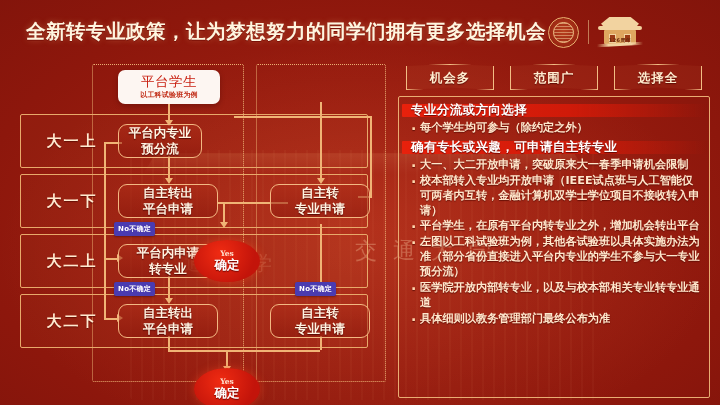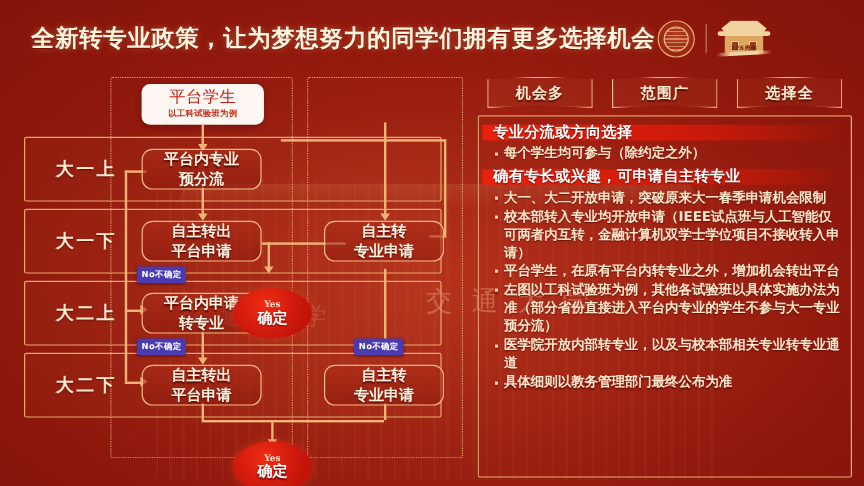--- a/index.html
+++ b/index.html
@@ -284,21 +284,21 @@
 
     <div class="ln lnv" style="left:150px; top:214px; height:24px;"></div>
     <div class="arw down" style="left:146.5px; top:236px;"></div>
 
     <div class="ln lnh" style="left:150px; top:288px; width:152px;"></div>
     <div class="ln lnv" style="left:150px; top:274px; height:14px;"></div>
     <div class="ln lnv" style="left:302px; top:274px; height:14px;"></div>
     <div class="ln lnv" style="left:208px; top:288px; height:18px;"></div>
     <div class="arw down" style="left:204.5px; top:304px;"></div>
 
-    <div class="card" style="left:100px; top:62px; width:100px; height:34px;">
+    <div class="card" style="left:100px; top:62px; width:84px; height:34px;">
       <span>平台内专业</span>
       <span>预分流</span>
     </div>
 
     <div class="card" style="left:100px; top:122px; width:100px; height:34px;">
       <span>自主转出</span>
       <span>平台申请</span>
     </div>
 
     <div class="card" style="left:252px; top:122px; width:100px; height:34px;">

